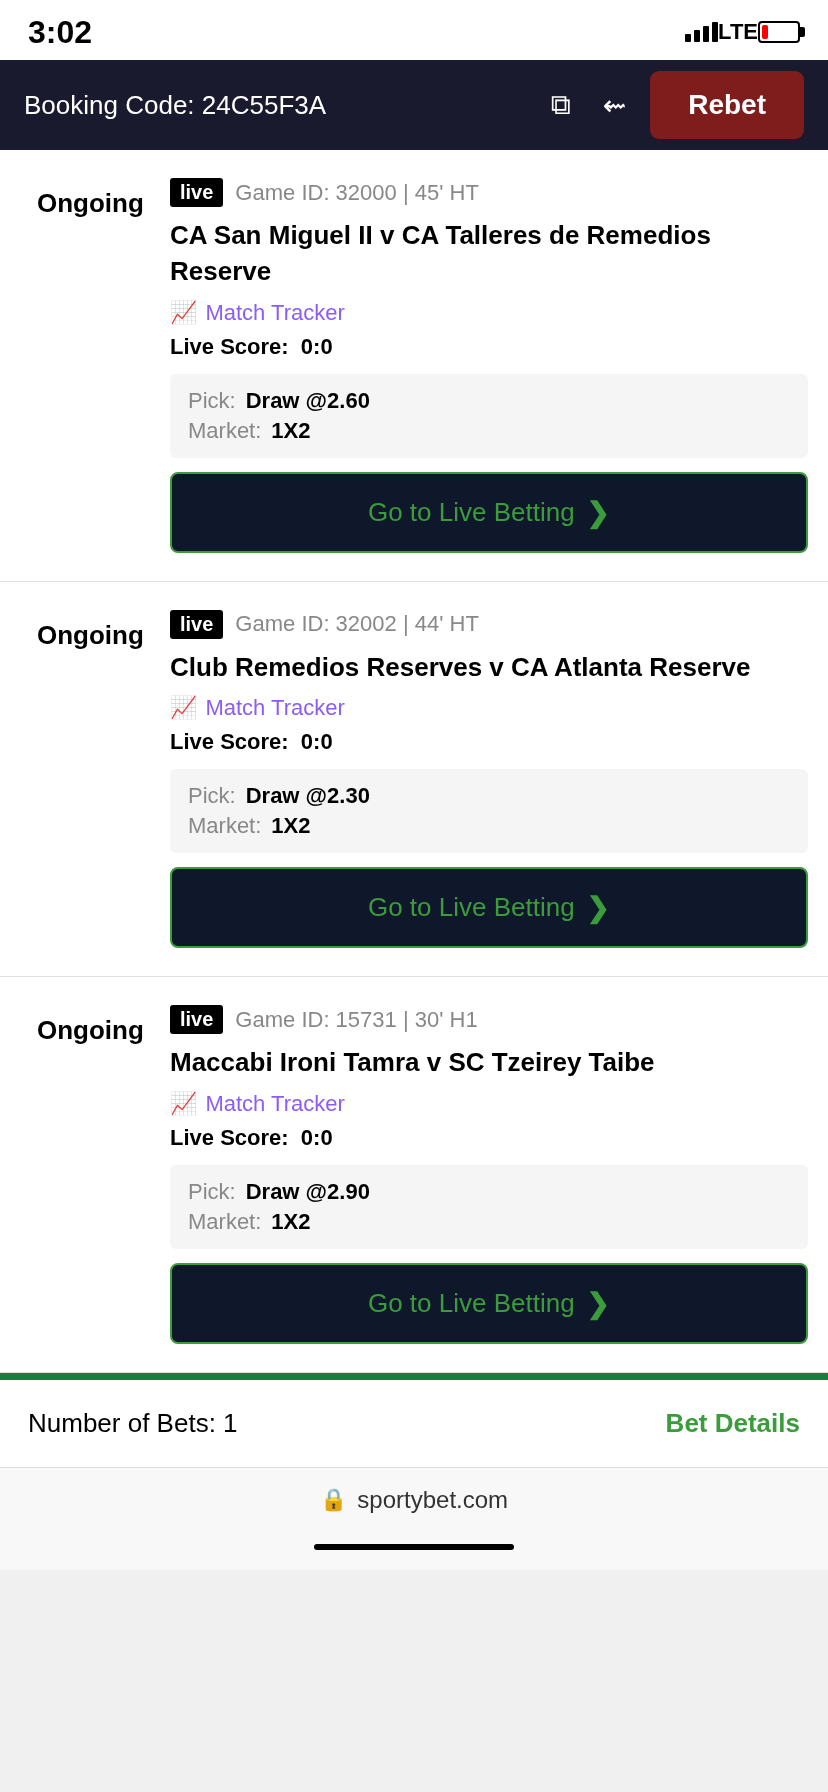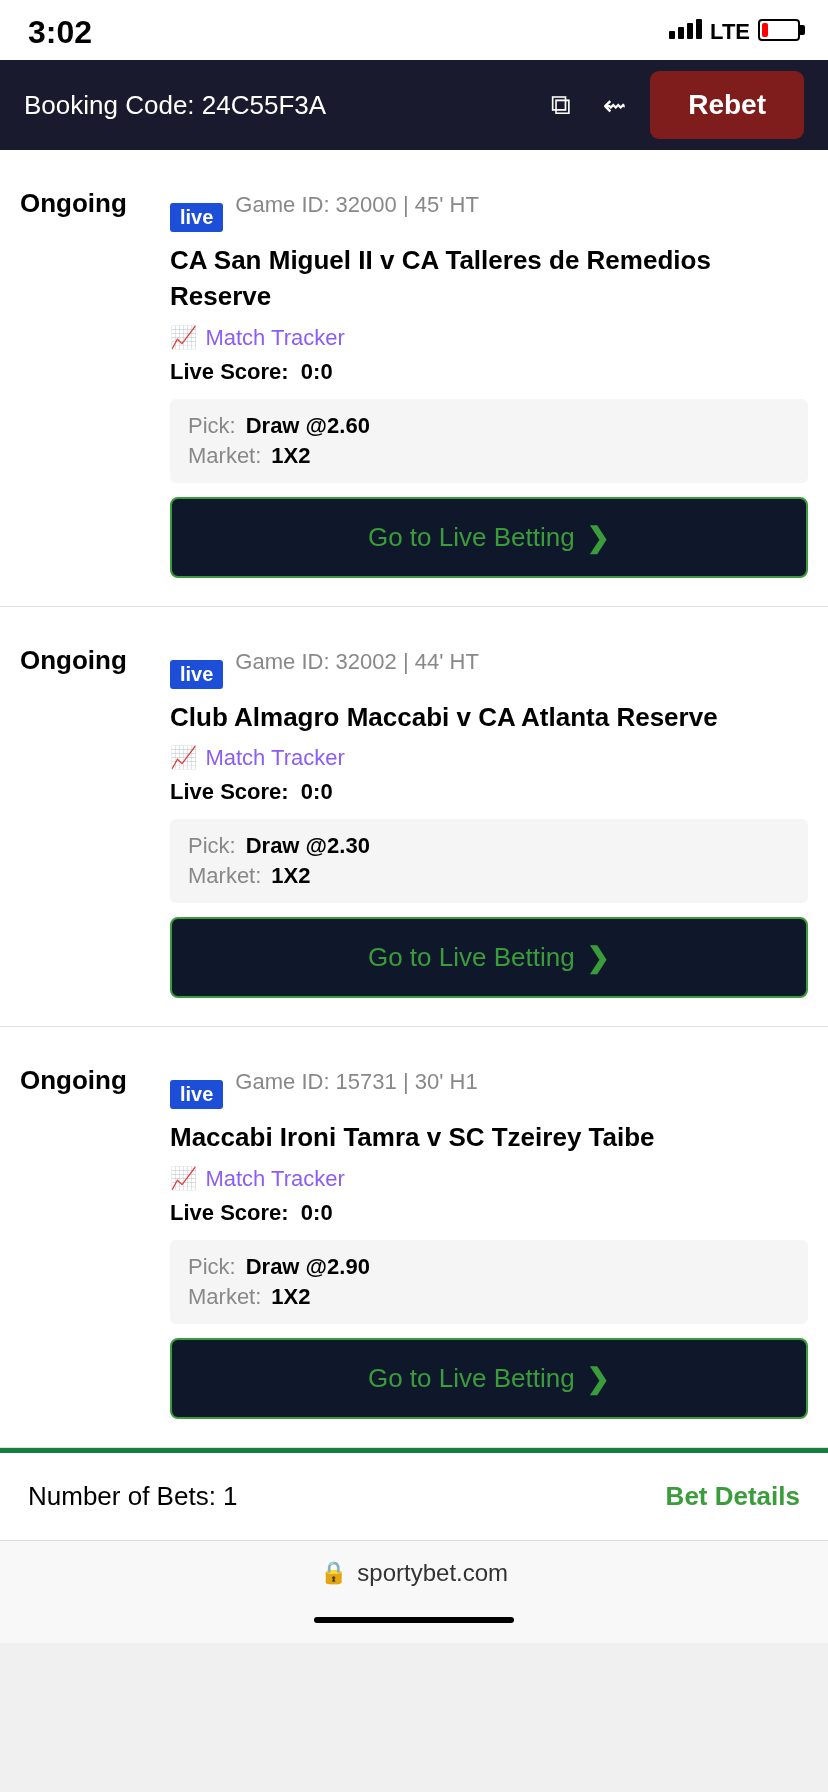--- a/index.html
+++ b/index.html
@@ -21,22 +21,22 @@
       padding: 12px 28px 8px;
       height: 60px;
     }
     .status-time {
       font-size: 32px;
       font-weight: 700;
       color: #000;
     }
     .status-icons {
       display: flex;
-      align-items: flex-start;
-      gap: 8px;
+      align-items: center;
+      gap: 0;
     }
     .signal-bars {
       display: flex;
       align-items: flex-end;
       gap: 3px;
     }
     .signal-bars span {
       background: #000;
       width: 6px;
       border-radius: 1px;
@@ -114,45 +114,44 @@
     .bet-item {
       display: flex;
       border-bottom: 1px solid #e0e0e0;
       padding: 28px 0;
     }
     .bet-status {
       width: 170px;
       display: flex;
       align-items: flex-start;
       padding-top: 10px;
-      padding-left: 20px;
+      padding-left: 37px;
       font-size: 26px;
       font-weight: 700;
       color: #000;
       flex-shrink: 0;
     }
     .bet-details {
       flex: 1;
       padding-right: 20px;
     }
     .game-header {
       display: flex;
       align-items: center;
       gap: 12px;
       margin-bottom: 10px;
       flex-wrap: wrap;
     }
     .live-badge {
-      background: #1d4ed8;
+      background: #000000;
       color: #fff;
       font-size: 20px;
       font-weight: 700;
       padding: 3px 10px;
       border-radius: 3px;
-      margin-top: 25px;
     }
     .game-id {
       color: #888;
       font-size: 22px;
     }
     .team-names {
       font-size: 26px;
       font-weight: 600;
       color: #000;
       margin-bottom: 10px;
@@ -227,21 +226,21 @@
       font-weight: 700;
     }
 
     
     .footer {
       background: #fff;
       padding: 28px 28px;
       display: flex;
       justify-content: space-between;
       align-items: center;
-      border-top: 5px solid #15803d;
+      border-top: 7px solid #15803d;
     }
     .num-bets {
       font-size: 26px;
       color: #000;
     }
     .bet-details-link {
       font-size: 26px;
       color: #3a9c3a;
       font-weight: 600;
       cursor: pointer;
@@ -341,21 +340,21 @@
     </div>
   </div>
 
   <div class="bet-item">
     <div class="bet-status">Ongoing</div>
     <div class="bet-details">
       <div class="game-header">
         <span class="live-badge">live</span>
         <span class="game-id">Game ID: 32002 | 44' HT</span>
       </div>
-      <div class="team-names">Club Almagro Maccabi v CA Atlanta Reserve</div>
+      <div class="team-names">Club Remedios Reserves v CA Atlanta Reserve</div>
       <div class="match-tracker">
         <span class="match-tracker-icon">📈</span>
         <span class="match-tracker-label">Match Tracker</span>
       </div>
       <div class="live-score">
         <span>Live Score:</span>
         &nbsp;<span>0:0</span>
       </div>
       <div class="pick-market">
         <div class="pick-row">

